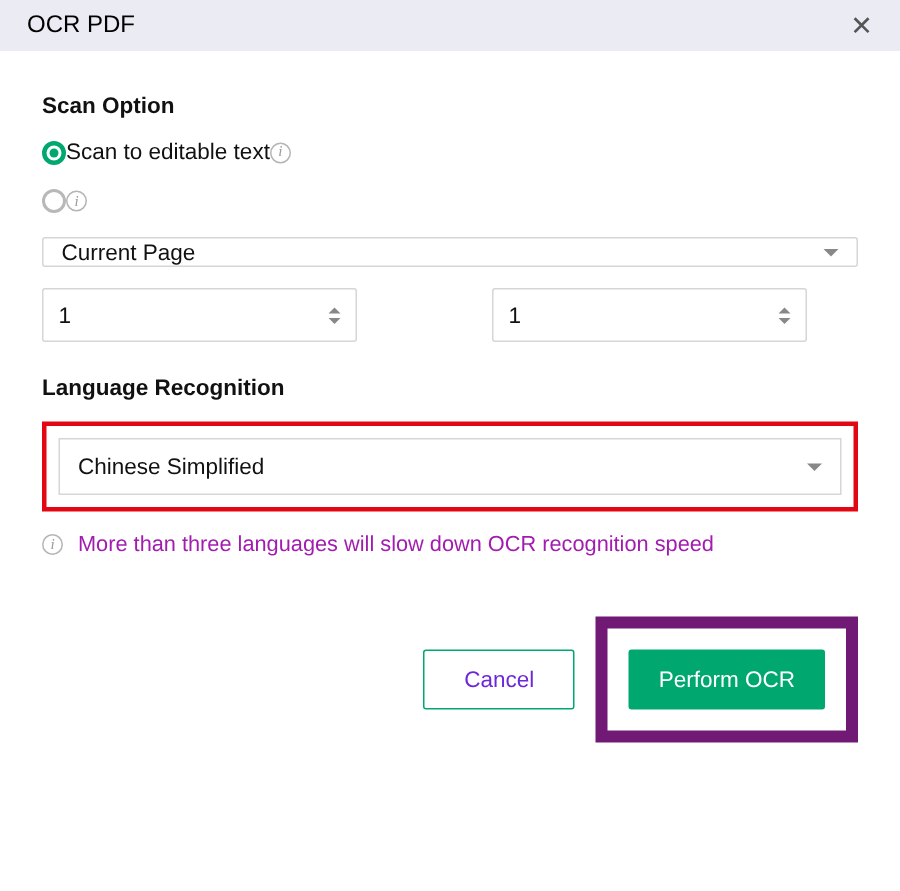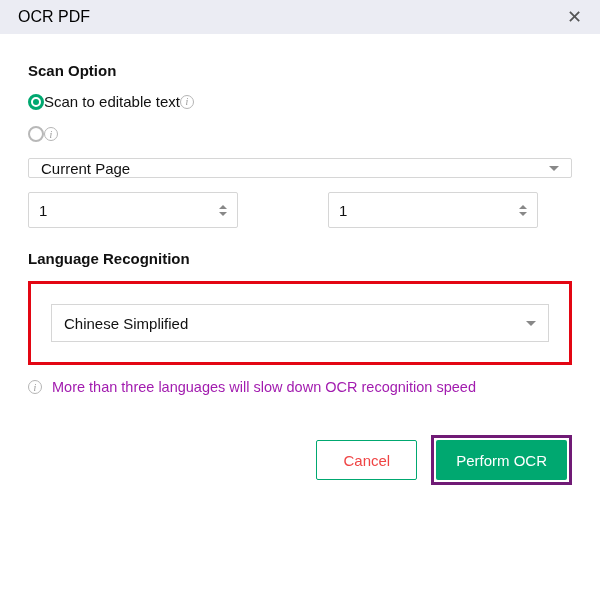--- a/index.html
+++ b/index.html
@@ -103,21 +103,21 @@
     border-bottom: 4px solid #888;
   }
   .caret-dn {
     width: 0; height: 0;
     border-left: 4px solid transparent;
     border-right: 4px solid transparent;
     border-top: 4px solid #888;
   }
   .highlight-red {
     border: 3px solid #e30613;
-    padding: 20px;
+    padding: 8px;
     margin-top: 8px;
   }
   .lang-dropdown {
     border: 1px solid #d6d6d6;
     height: 38px;
     display: flex;
     align-items: center;
     justify-content: space-between;
     padding: 0 12px;
     font-size: 15px;
@@ -133,30 +133,30 @@
   .button-row {
     display: flex;
     justify-content: flex-end;
     gap: 14px;
     margin-top: 40px;
     align-items: center;
   }
   .btn-cancel {
     border: 1px solid #00a870;
     background: #fff;
-    color: #ef4444;
+    color: #6d28d9;
     height: 40px;
     padding: 0 26px;
     font-size: 15px;
     border-radius: 2px;
     cursor: pointer;
   }
   .perform-wrap {
-    border: 3px solid #701a75;
-    padding: 2px;
+    border: 8px solid #701a75;
+    padding: 14px;
   }
   .btn-perform {
     border: none;
     background: #00a870;
     color: #fff;
     height: 40px;
     padding: 0 20px;
     font-size: 15px;
     border-radius: 2px;
     cursor: pointer;

